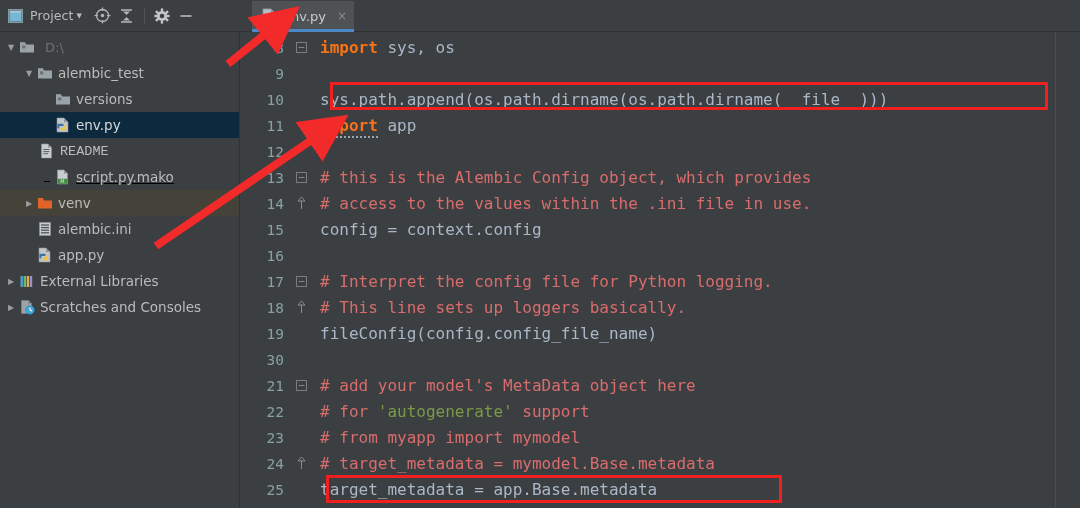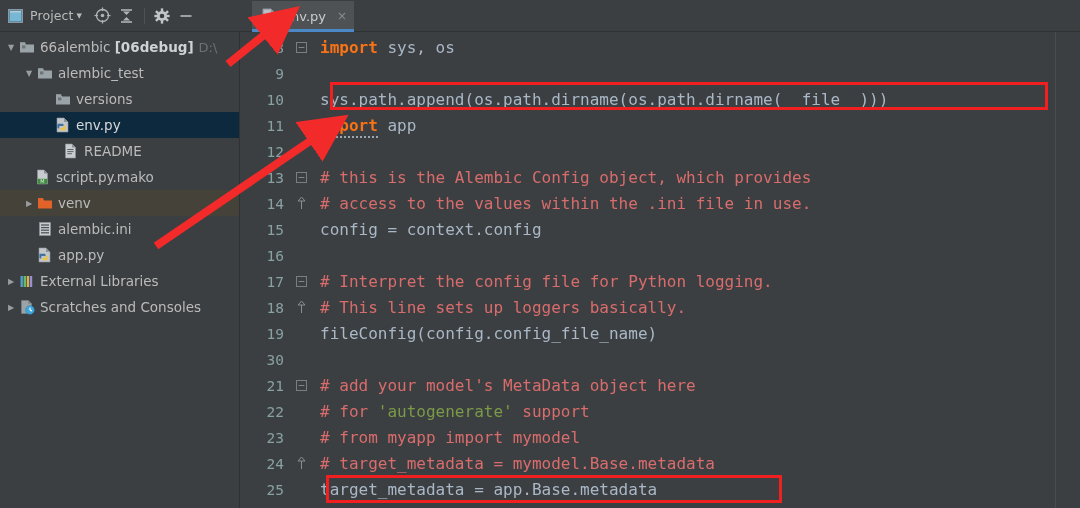--- a/index.html
+++ b/index.html
@@ -174,21 +174,20 @@
     <div class="tree" id="tree">
         <div class="row" style="padding-left: 4px;">
           <span class="arrow">▼</span>
           <span class="ico">
             <svg width="16" height="16" viewBox="0 0 16 16">
               <path d="M1 4 h5 l1.3 1.6 H15 V13.5 H1 Z" fill="#9aa3a8"></path>
               <rect x="1" y="3.2" width="5.2" height="1.3" fill="#9aa3a8"></rect>
               <rect x="3" y="6.4" width="3.4" height="3" fill="#6c7478"></rect>
             </svg>
           </span>
-          <span class="lbl">66alembic <b>[06debug]</b></span>
           <span class="sub">D:\</span>
         </div>
         <div class="row" style="padding-left: 22px;">
           <span class="arrow">▼</span>
           <span class="ico">
             <svg width="16" height="16" viewBox="0 0 16 16">
               <path d="M1 4 h5 l1.3 1.6 H15 V13.5 H1 Z" fill="#9aa3a8"></path>
               <rect x="1" y="3.2" width="5.2" height="1.3" fill="#9aa3a8"></rect>
               <rect x="3" y="6.4" width="3.4" height="3" fill="#6c7478"></rect>
             </svg>
@@ -211,36 +210,36 @@
           <span class="ico">
             <svg width="16" height="16" viewBox="0 0 16 16">
               <path d="M2 1 h7 l4 4 v10 h-11 z" fill="#c0c6ca" stroke="#8d9499" stroke-width=".6"></path>
               <path d="M9 1 l4 4 h-4 z" fill="#8b9297"></path>
               <path d="M4.2 6.8 h3 c.9 0 1.4 .5 1.4 1.3 v1 h-3 c-.9 0-1.4 .5-1.4 1.3 v1 h-1c-.6 0-.8-.4-.8-1.3 v-2 c0-.9 .3-1.3 .8-1.3z" fill="#3f72a0"></path>
               <path d="M11.6 8.6 h-3 v1 c0 .9-.5 1.3-1.4 1.3 h-1.6 v1.1 c0 .9 .3 1.3 .9 1.3 h3 c.6 0 .9-.4 .9-1.3 v-2.1 c0-.9-.3-1.3-.8-1.3z" fill="#f1c23b"></path>
             </svg>
           </span>
           <span class="lbl">env.py </span>
         </div>
-        <div class="row" style="padding-left: 48px;">
+        <div class="row" style="padding-left: 24px; font-family: Liberation Mono, monospace;">
           <span class="arrow empty">▶</span>
           <span class="ico">
             <svg width="16" height="16" viewBox="0 0 16 16">
               <path d="M2.5 1 h6.5 l3.5 3.5 v10.5 h-10 z" fill="#c7cccf" stroke="#8d9499" stroke-width=".6"></path>
               <path d="M9 1 l3.5 3.5 h-3.5 z" fill="#8b9297"></path>
               <g stroke="#5c6266" stroke-width="1">
                 <line x1="4.3" y1="6.5" x2="10.5" y2="6.5"></line>
                 <line x1="4.3" y1="8.6" x2="10.5" y2="8.6"></line>
                 <line x1="4.3" y1="10.7" x2="9" y2="10.7"></line>
               </g>
             </svg>
           </span>
           <span class="lbl">README </span>
         </div>
-        <div class="row" style="padding-left: 20px;">
+        <div class="row" style="padding-left: 40px; text-decoration: underline;">
           <span class="arrow empty">▶</span>
           <span class="ico">
             <svg width="16" height="16" viewBox="0 0 16 16">
               <path d="M2.5 1 h6.5 l3.5 3.5 v10.5 h-10 z" fill="#c7cccf" stroke="#8d9499" stroke-width=".6"></path>
               <path d="M9 1 l3.5 3.5 h-3.5 z" fill="#8b9297"></path>
               <rect x="2.8" y="9.8" width="9.4" height="5" fill="#3f8a3f"></rect>
               <text x="7.5" y="13.9" font-size="5" fill="#dff0df" text-anchor="middle" font-family="DejaVu Sans, sans-serif">M</text>
             </svg>
           </span>
           <span class="lbl">script.py.mako </span>

